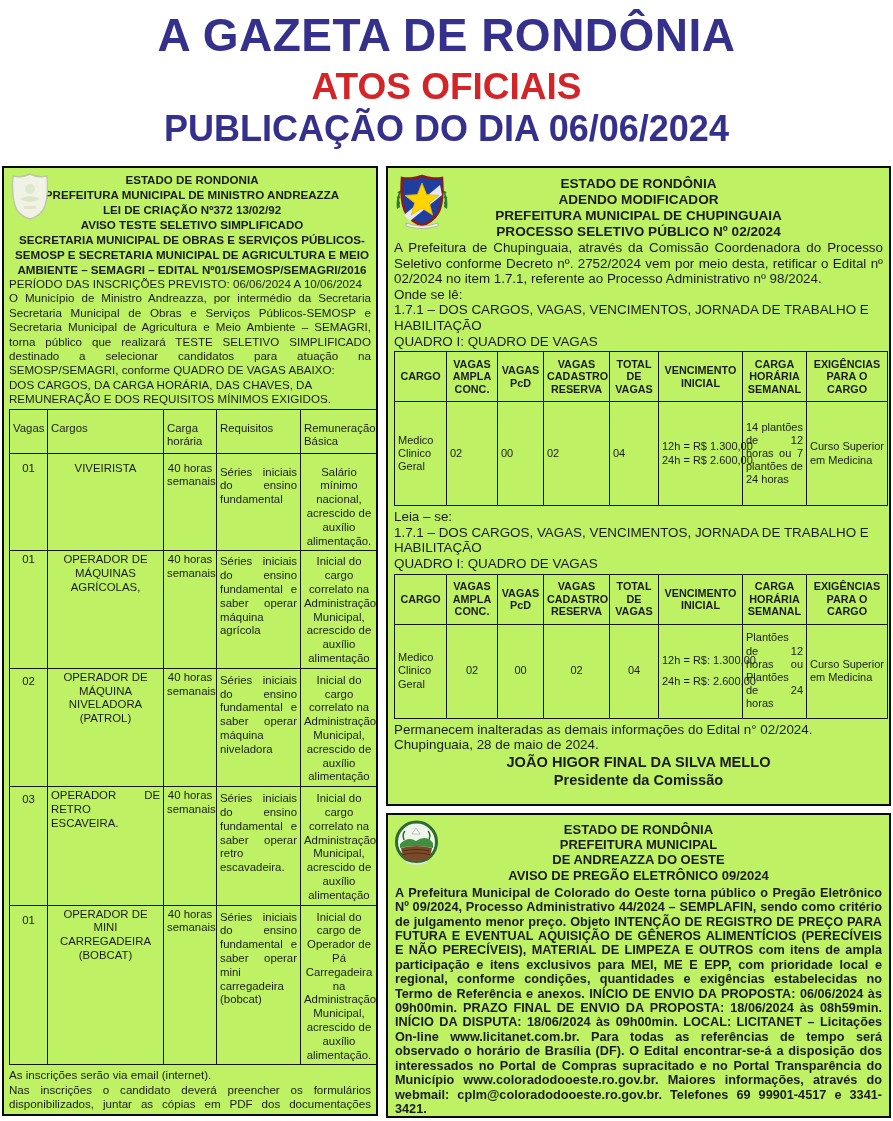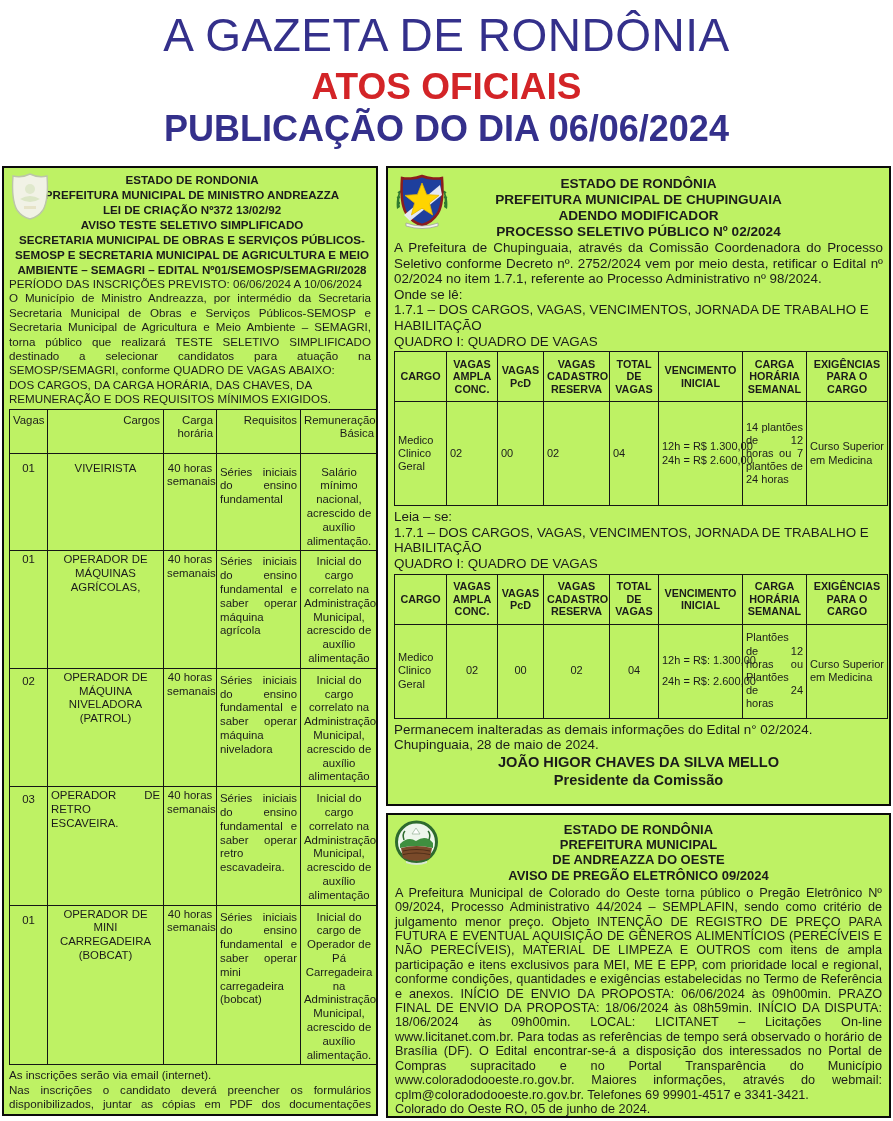--- a/index.html
+++ b/index.html
@@ -4,21 +4,21 @@
 <style>
   html,body{margin:0;padding:0;background:#fff;}
   body{
     width:893px;height:1121px;position:relative;
     font-family:"Liberation Sans", sans-serif;color:#1b1b1b;
     -webkit-font-smoothing:antialiased;
   }
   
   .masthead{text-align:center;padding-top:8px;line-height:1;}
   .masthead-title{
-    font-size:46px;font-weight:normal;letter-spacing:.5px;
+    font-size:46px;font-weight:bold;letter-spacing:.5px;
     color:#34308b;margin:4px 0 0 0;
   }
   .masthead-sub{
     font-size:37px;font-weight:bold;color:#d32427;margin:10px 0 0 0;
   }
   .masthead-date{
     font-size:36px;font-weight:bold;color:#34308b;margin:6px 0 0 0;
   }
   
   .box{
@@ -30,37 +30,37 @@
   #box-colorado{left:386px;top:813px;width:505px;height:305px;padding:5px 7px;}
   .crest{position:absolute;left:6px;top:5px;}
   
   .a-head{ text-align:center;font-weight:bold;font-size:11.6px;line-height:15px;}
   .a-par{font-size:11.6px;line-height:14.4px;margin:0;}
   .a-par.just{text-align:justify;}
   table{border-collapse:collapse;width:100%;table-layout:fixed;}
   td,th{border:1px solid #161616;padding:2px 3px;box-sizing:border-box;}
   .a-table{margin-top:2px;}
   .a-table td{font-size:11.4px;line-height:13.8px;vertical-align:top;font-weight:normal;}
-  .a-table .hd{text-align:right;padding-top:4px;}
+  .a-table .hd{text-align:left;padding-top:12px;}
   .c-center{text-align:center;}
   .c-just{text-align:justify;}
   .a-notes{margin-top:3px;}
   
   .b-head{text-align:center;font-weight:bold;font-size:13.6px;line-height:16px;padding-top:3px;}
   .b-par{font-size:13.4px;line-height:15.6px;margin:0;}
   .b-par.just{text-align:justify;}
   .q-table{margin:2px 0 3px 0;}
   .q-table th{font-size:10.8px;font-weight:bold;text-align:center;vertical-align:middle;line-height:12.5px;}
   .q-table td{font-size:11px;line-height:13.2px;vertical-align:middle;}
   .venc div{white-space:nowrap;}
   .venc .gap{margin-top:8px;}
   .b-sign{text-align:center;font-weight:bold;font-size:14.6px;line-height:18px;}
   
   .c-head{text-align:center;font-weight:bold;font-size:13px;line-height:15.2px;padding-top:2px;}
-  .c-body{font-size:12.7px;line-height:14.4px;text-align:justify;margin:3px 0 0 0;}
+  .c-body{font-size:12.7px;line-height:14.4px;text-align:justify;margin:3px 0 0 0;font-weight:bold;}
   .c-line{font-size:12.7px;line-height:14.6px;margin:0;}
   .c-sign{text-align:center;font-weight:bold;font-size:13px;line-height:15.5px;}
 </style>
 </head>
 <body>
 
 <div class="masthead">
   <div class="masthead-title">A GAZETA DE RONDÔNIA</div>
   <div class="masthead-sub">ATOS OFICIAIS</div>
   <div class="masthead-date">PUBLICAÇÃO DO DIA 06/06/2024</div>
@@ -71,21 +71,21 @@
     <path d="M20 1 C26 4 33 4 37 3 C38 16 37 30 33 37 C29 43 24 45 20 46 C16 45 11 43 7 37 C3 30 2 16 3 3 C7 4 14 4 20 1 Z" fill="#f1f2e6" stroke="#bcc6a9" stroke-width="1.4"></path>
     <circle cx="20" cy="16" r="5" fill="#dfe8cc"></circle>
     <path d="M10 26 Q20 20 30 26 Q20 32 10 26 Z" fill="#dbe6c6"></path>
     <path d="M14 33 H26 V36 H14 Z" fill="#e6e3c8"></path>
   </svg>
   <div class="a-head" style="padding:0 2px 0 40px;margin-left:-34px;">
     <div>ESTADO DE RONDONIA</div>
     <div>PREFEITURA MUNICIPAL DE MINISTRO ANDREAZZA</div>
     <div>LEI DE CRIAÇÃO Nº372 13/02/92</div>
     <div>AVISO TESTE SELETIVO SIMPLIFICADO</div>
-    <div>SECRETARIA MUNICIPAL DE  OBRAS E SERVIÇOS PÚBLICOS-SEMOSP E SECRETARIA MUNICIPAL DE AGRICULTURA E MEIO AMBIENTE – SEMAGRI – EDITAL Nº01/SEMOSP/SEMAGRI/2028</div>
+    <div>SECRETARIA MUNICIPAL DE  OBRAS E SERVIÇOS PÚBLICOS-SEMOSP E SECRETARIA MUNICIPAL DE AGRICULTURA E MEIO AMBIENTE – SEMAGRI – EDITAL Nº01/SEMOSP/SEMAGRI/2016</div>
   </div>
   <p class="a-par">PERÍODO DAS INSCRIÇÕES PREVISTO: 06/06/2024  A 10/06/2024</p>
   <p class="a-par just">O Município de Ministro Andreazza, por intermédio da Secretaria  Secretaria Municipal de Obras e Serviços Públicos-SEMOSP e Secretaria Municipal de Agricultura e Meio Ambiente – SEMAGRI, torna público que realizará TESTE SELETIVO SIMPLIFICADO destinado a selecionar candidatos para atuação na SEMOSP/SEMAGRI, conforme QUADRO DE VAGAS ABAIXO:</p>
   <p class="a-par">DOS CARGOS, DA CARGA HORÁRIA, DAS CHAVES, DA REMUNERAÇÃO E DOS REQUISITOS MÍNIMOS EXIGIDOS.</p>
 
   <table class="a-table">
     <colgroup>
         <col style="width:38px">
         <col style="width:116px">
         <col style="width:53px">
@@ -150,22 +150,22 @@
     <path d="M6 18 C3 22 2 30 3 36 L6 34 C5 28 5 22 7 19 Z" fill="#2f7a2f"></path>
     <path d="M50 18 C53 22 54 30 53 36 L50 34 C51 28 51 22 49 19 Z" fill="#2f7a2f"></path>
     <path d="M4 20 l3 -2 M3 25 l3 -1 M3 30 l3 0 M52 20 l-3 -2 M53 25 l-3 -1 M53 30 l-3 0" stroke="#2f7a2f" stroke-width="2"></path>
     <path d="M28 3 C35 6 44 6 48 5 C49 18 48 33 44 40 C39 48 32 51 28 52 C24 51 17 48 12 40 C8 33 7 18 8 5 C12 6 21 6 28 3 Z" fill="#1e3f9d" stroke="#8c1d1d" stroke-width="2.5"></path>
     <path d="M10 42 L46 12 L48 22 L16 48 Z" fill="#eef2f8" opacity="0.95"></path>
     <path d="M28 10 L32.6 21.6 L45 22.4 L35.4 30 L38.6 42 L28 35.2 L17.4 42 L20.6 30 L11 22.4 L23.4 21.6 Z" fill="#ffd400" stroke="#e6b800" stroke-width="0.8"></path>
     <path d="M12 50 Q28 56 44 50 L44 53 Q28 58 12 53 Z" fill="#f3f3ee" stroke="#999" stroke-width="0.7"></path>
   </svg>
   <div class="b-head">
     <div>ESTADO DE RONDÔNIA</div>
+    <div>ADENDO MODIFICADOR</div>
     <div>PREFEITURA MUNICIPAL DE CHUPINGUAIA</div>
-    <div>ADENDO MODIFICADOR</div>
     <div>PROCESSO SELETIVO PÚBLICO Nº 02/2024</div>
   </div>
   <p class="b-par just">A Prefeitura de Chupinguaia, através da Comissão Coordenadora do Processo Seletivo conforme Decreto nº. 2752/2024 vem por meio desta, retificar o Edital nº 02/2024 no item 1.7.1, referente ao Processo Administrativo nº 98/2024.</p>
   <p class="b-par">Onde se lê:</p>
   <p class="b-par">1.7.1 – DOS CARGOS, VAGAS, VENCIMENTOS, JORNADA DE TRABALHO E HABILITAÇÃO</p>
   <p class="b-par">QUADRO I: QUADRO DE VAGAS</p>
 
   <table class="q-table">
     <colgroup>
         <col style="width:52px">
@@ -241,21 +241,21 @@
         <div class="gap">24h = R$: 2.600,00</div>
       </td>
       <td class="c-just">Plantões de 12 horas ou Plantões de 24 horas</td>
       <td class="c-just">Curso Superior em Medicina</td>
     </tr>
   </tbody>
     </table>
 
   <p class="b-par">Permanecem inalteradas as demais informações do Edital n° 02/2024.</p>
   <p class="b-par">Chupinguaia, 28 de maio de 2024.</p>
-  <div class="b-sign">JOÃO HIGOR CHAVES DA SILVA MELLO</div>
+  <div class="b-sign">JOÃO HIGOR FINAL DA SILVA MELLO</div>
   <div class="b-sign">Presidente da Comissão</div>
 </div>
 
 <div class="box" id="box-colorado">
   <svg class="crest" width="45" height="46" viewBox="0 0 45 46">
     <circle cx="22.5" cy="22" r="20" fill="#eef6ec" stroke="#2e6b2e" stroke-width="3"></circle>
     <path d="M6 24 Q14 16 22 21 Q32 14 39 23 L39 28 Q22 24 6 28 Z" fill="#3f8f3f"></path>
     <path d="M18 14 L22 8 L26 14 Z" fill="#fff" stroke="#9fb99f" stroke-width="0.8"></path>
     <path d="M7 28 Q22.5 24 38 28 L36 38 Q22.5 44 9 38 Z" fill="#7a4a2a"></path>
     <path d="M9 31 Q22 28 36 31 M9 34.5 Q22 31.5 36 34.5" stroke="#4d2d18" stroke-width="1.2" fill="none"></path>

